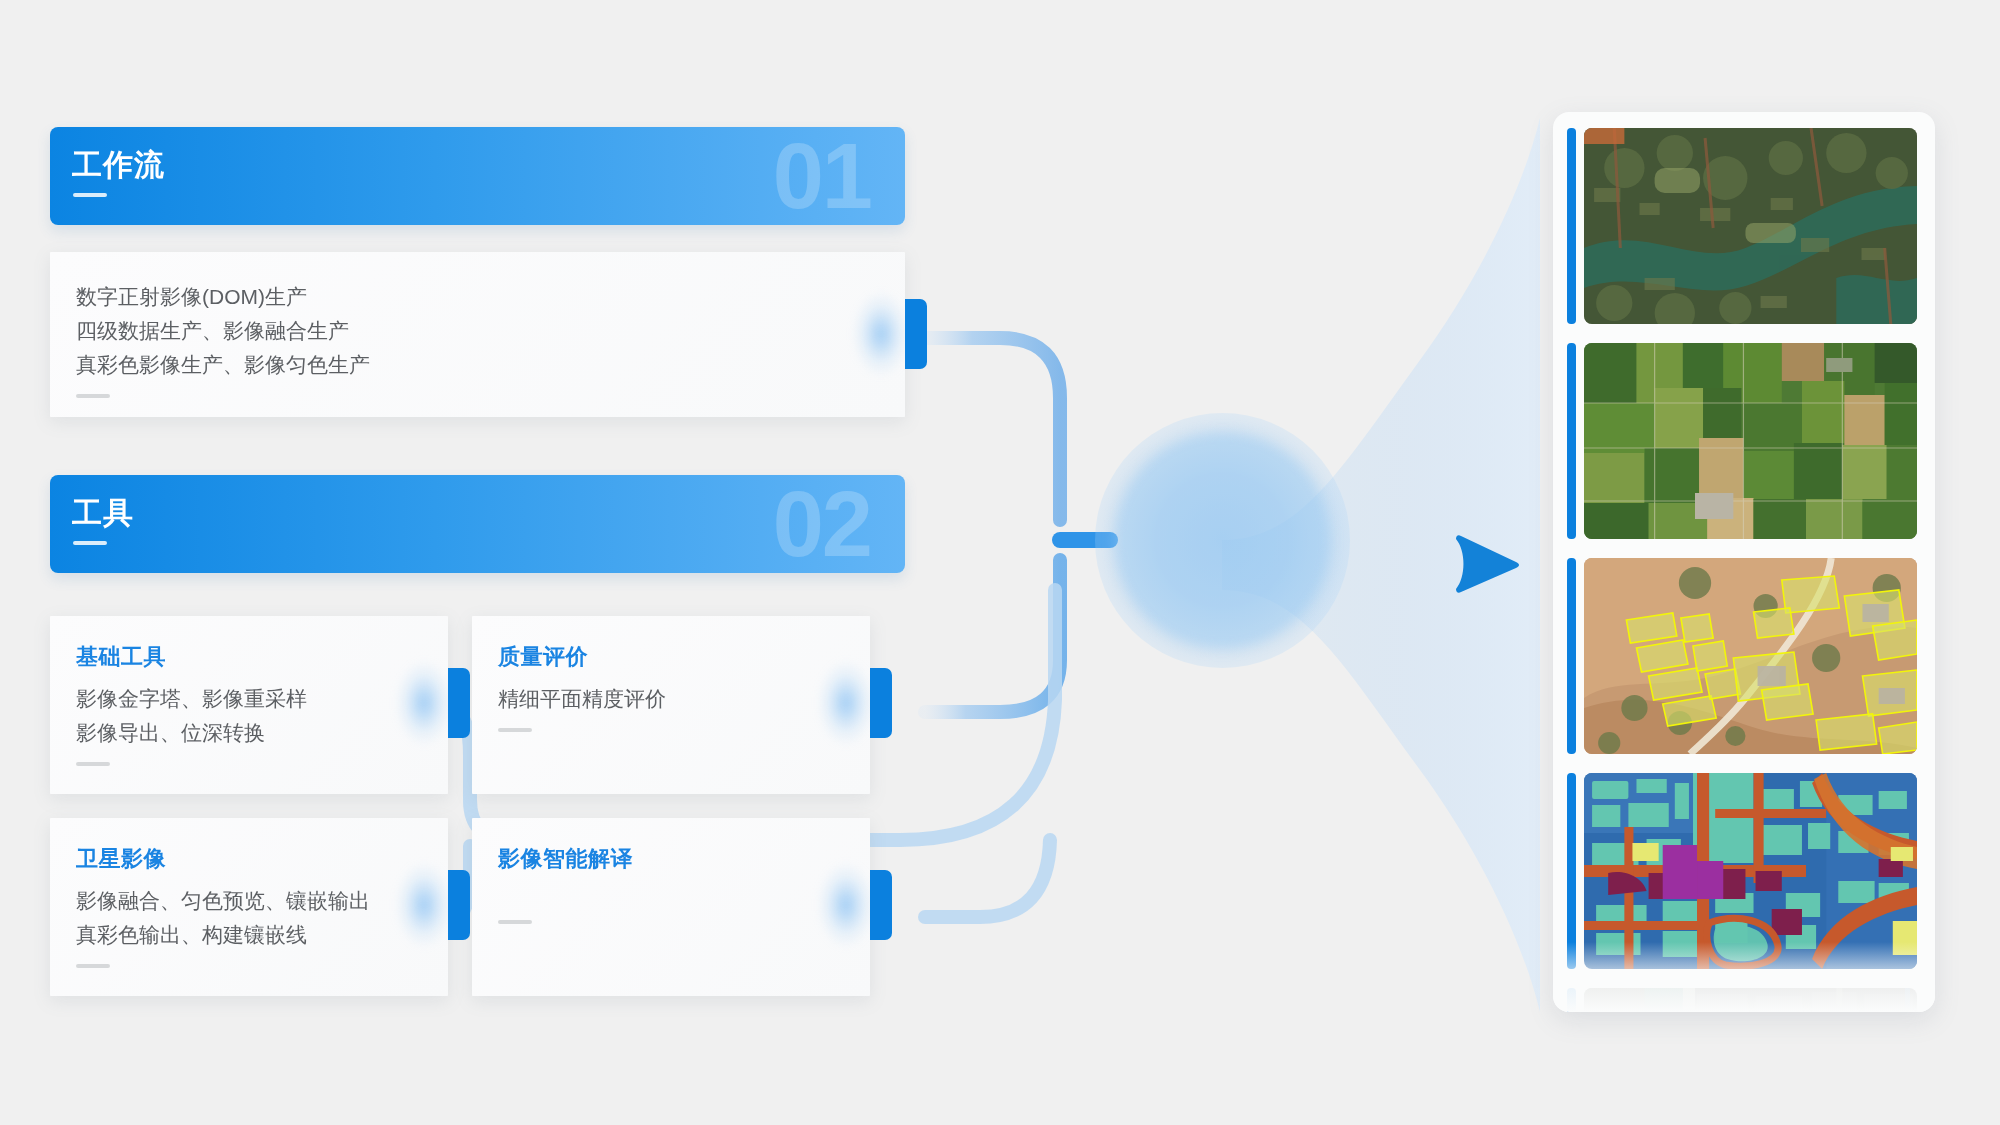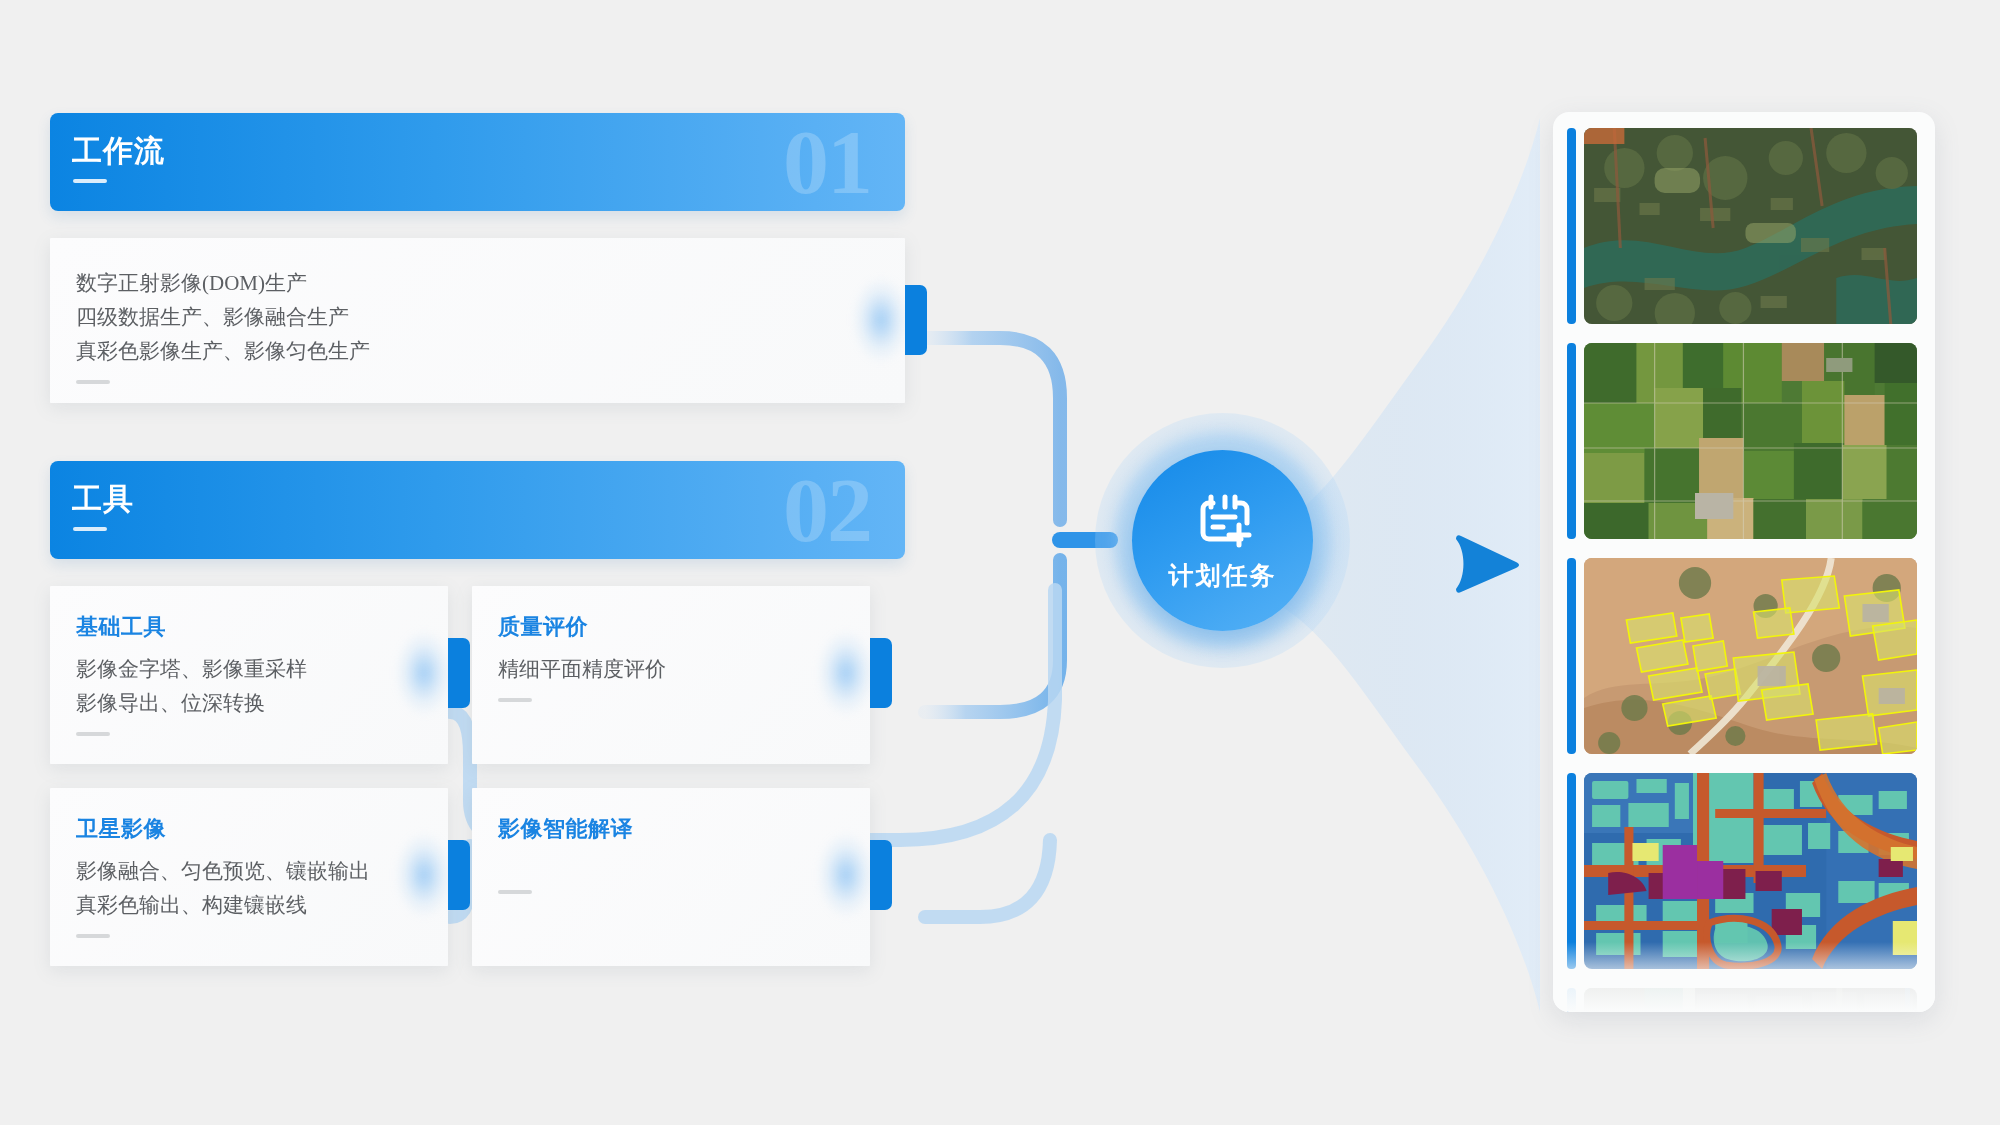--- a/index.html
+++ b/index.html
@@ -36,24 +36,23 @@
     position: absolute;
     left: 0; top: 0;
     width: 2000px; height: 1125px;
     z-index: 0;
   }
 
   
   .left-col {
     position: absolute;
     left: 50px;
-    top: 113px;
+    top: 127px;
     width: 855px;
     z-index: 3;
-    font-family: Liberation Serif, serif;
   }
 
   .section-header {
     position: relative;
     height: 98px;
     border-radius: 8px;
     background: linear-gradient(to right, #0b84e2 0%, #2f9bec 45%, #63b5f6 100%);
     box-shadow: 0 6px 14px rgba(60,120,180,0.14);
     overflow: hidden;
   }
@@ -139,21 +138,21 @@
     height: 165px;
     padding: 28px 30px 0 26px;
     box-sizing: border-box;
   }
   #card-workflow .card-tab { top: 47px; }
   #card-workflow .card-tab-glow { top: 40px; }
 
   
   .tools-grid {
     position: relative;
-    margin-top: 27px;
+    margin-top: 43px;
     display: grid;
     grid-template-columns: 398px 398px;
     grid-column-gap: 58px;
     grid-row-gap: 27px;
     gap: 24px;
   }
   .tool-card {
     height: 178px;
     padding: 26px 26px 0 26px;
     box-sizing: border-box;
@@ -377,36 +376,20 @@
         <div class="card-tab-glow"></div>
         <div class="card-tab"></div>
       </div>
 
     </div>
   </div>
 
   <div class="hub">
     <div class="hub-halo-outer"></div>
     <div class="hub-halo-mid"></div>
-    <div class="hub-circle">
-      <svg class="hub-icon" viewBox="0 0 64 64">
-        <g fill="none" stroke="#ffffff" stroke-width="5" stroke-linecap="round" stroke-linejoin="round">
-          <path d="M46 14 H50 a6 6 0 0 1 6 6 v14"></path>
-          <path d="M50 50 H18 a6 6 0 0 1 -6 -6 V20 a6 6 0 0 1 6 -6 h4"></path>
-          <path d="M20 8 V18"></path>
-          <path d="M34 8 V18"></path>
-          <path d="M44 8 V18"></path>
-          <path d="M22 28 H44"></path>
-          <path d="M22 38 H32"></path>
-          <path d="M48 36 V56"></path>
-          <path d="M38 46 H58"></path>
-        </g>
-      </svg>
-      <div class="hub-label">计划任务</div>
-    </div>
   </div>
 
   <svg class="arrow" width="70" height="62" viewBox="0 0 70 62">
     <path d="M4 6 C4 3 6 1 9 3 L64 29 C68 31 68 33 64 35 L9 59 C6 61 4 59 4 56 C14 44 14 18 4 6 Z" fill="#1382d8"></path>
   </svg>
 
   <div class="gallery">
 
     <div class="thumb-row">
       <div class="thumb-bar"></div>

